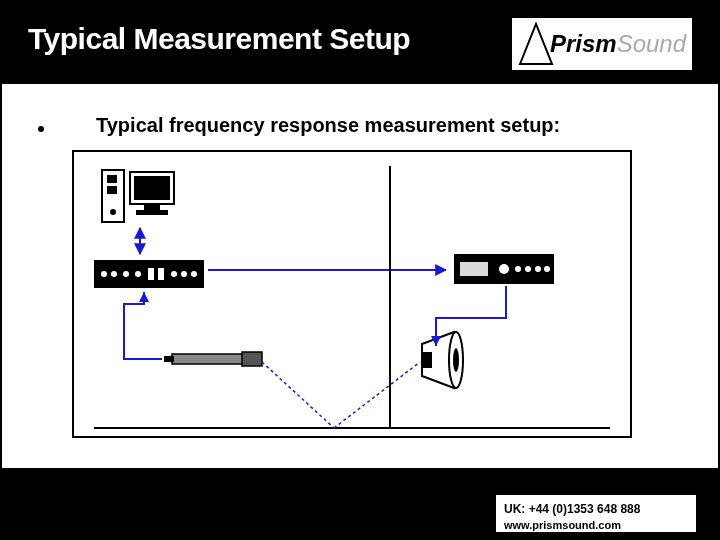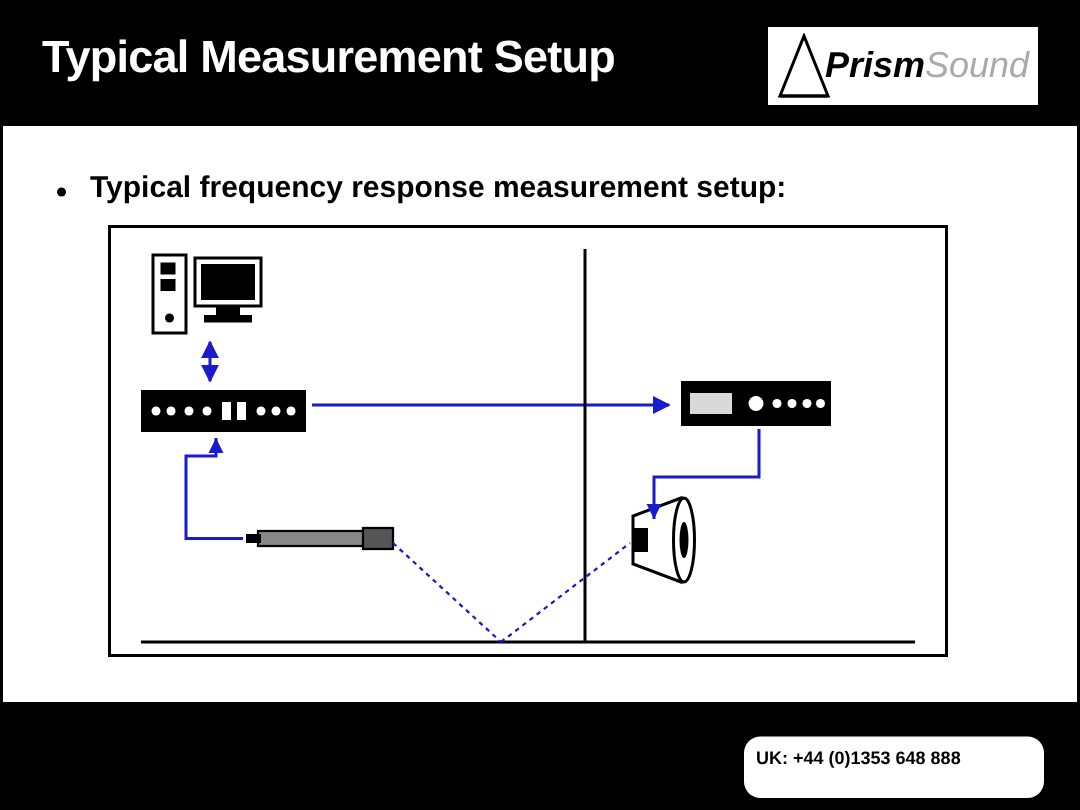--- a/index.html
+++ b/index.html
@@ -4,27 +4,27 @@
 <style>
   * { box-sizing: border-box; margin: 0; padding: 0; }
   html, body { width: 720px; height: 540px; font-family: Arial, Helvetica, sans-serif; background: #fff; }
   .slide { position: relative; width: 720px; height: 540px; background: #fff; border: 2px solid #000; }
   .topbar { position: absolute; left: 0; top: 0; width: 100%; height: 82px; background: #000; }
   .title-wrap { position: absolute; left: 12px; top: 14px; padding: 6px 14px; background: #000; }
   .title { color: #fff; font-size: 30px; font-weight: bold; letter-spacing: -0.5px; }
   .logo-box { position: absolute; right: 26px; top: 16px; width: 180px; height: 52px; background: #fff; display: flex; align-items: center; justify-content: center; }
   .logo-text { font-family: Liberation Sans, sans-serif; font-style: italic; font-weight: bold; font-size: 24px; }
   .logo-text .light { color: #aaa; font-style: italic; font-weight: normal; }
-  .bullet-row { position: absolute; left: 36px; top: 112px; display: flex; align-items: baseline; }
+  .bullet-row { position: absolute; left: 36px; top: 112px; display: flex; align-items: baseline; gap: 36px; }
   .bullet-dot { width: 6px; height: 6px; background: #000; border-radius: 50%; margin-right: 16px; margin-top: 8px; }
   .bullet-text { font-size: 20px; font-weight: bold; }
   .diagram-frame { position: absolute; left: 70px; top: 148px; width: 560px; height: 288px; border: 2px solid #000; background: #fff; }
   .svg-fill { position:absolute; left:0; top:0; }
   .bottombar { position: absolute; left: 0; bottom: 0; width: 100%; height: 70px; background: #000; }
-  .contact-box { position: absolute; right: 22px; bottom: 6px; width: 200px; background: #fff; padding: 6px 8px 19px 8px; border-radius: 11px; }
+  .contact-box { position: absolute; right: 22px; bottom: 6px; width: 200px; background: #fff; padding: 6px 8px 1px 8px; }
   .contact-line { font-size: 12px; font-weight: bold; line-height: 1.35; white-space: nowrap; }
   .website { font-size: 11px; font-weight: bold; color: #000; margin-top: 2px; }
 </style>
 </head>
 <body>
 
 <div class="slide">
 
   <div class="topbar"></div>
   <div class="title-wrap">
@@ -123,15 +123,16 @@
         <line x1="260" y1="276" x2="346" y2="210"></line>
       </g>
 
       <line x1="316" y1="14" x2="316" y2="276" stroke="#000" stroke-width="2"></line>
     </svg>
   </div>
 
   <div class="bottombar"></div>
   <div class="contact-box">
     <div class="contact-line">UK: +44 (0)1353 648 888</div>
+    <div class="website">www.prismsound.com</div>
   </div>
 
 </div>
 
 </body></html>

